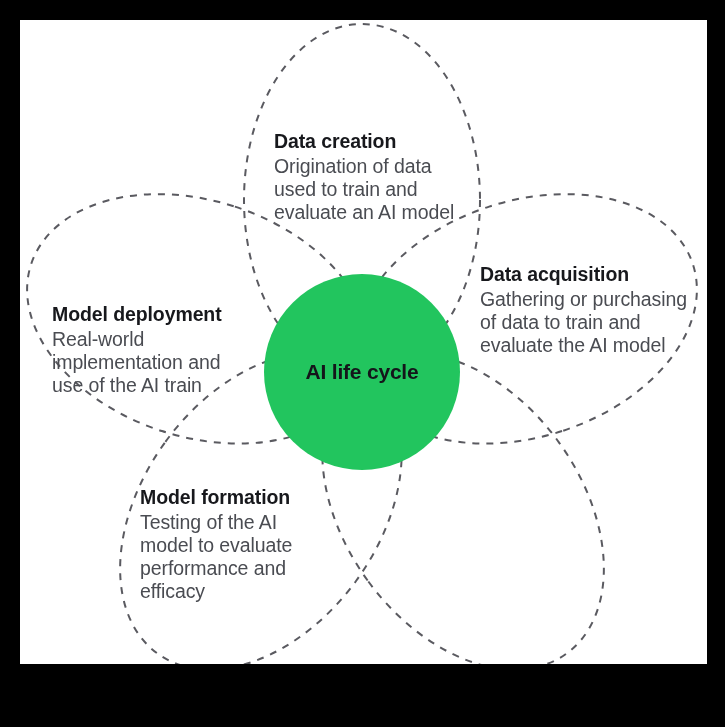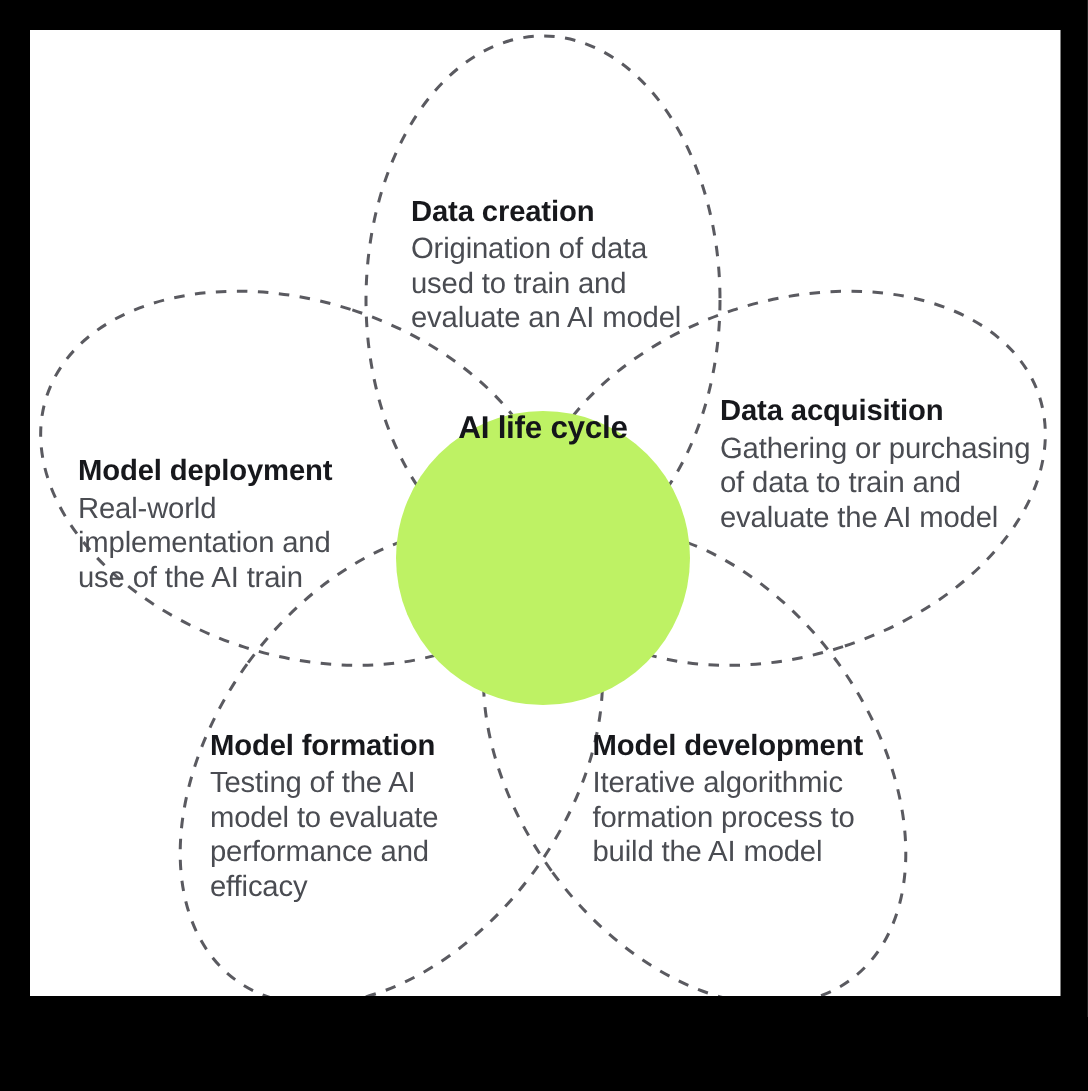--- a/index.html
+++ b/index.html
@@ -42,22 +42,23 @@
     stroke-dasharray: 7 7;
     stroke-linecap: butt;
   }
   #center-circle {
     position: absolute;
     left: 244px;
     top: 254px;
     width: 196px;
     height: 196px;
     border-radius: 50%;
-    background: #bef264;
+    background: #22c55e;
     display: flex;
+    align-items: center;
     justify-content: center;
   }
   #center-label {
     font-size: 21px;
     font-weight: bold;
     color: #14151a;
     letter-spacing: -0.2px;
     text-align: center;
     white-space: nowrap;
   }
@@ -116,26 +117,20 @@
 evaluate an AI model</span>
     </div>
 
     <div class="petal-text" id="label-data-acquisition">
       <span class="petal-title">Data acquisition</span>
       <span class="petal-body">Gathering or purchasing
 of data to train and
 evaluate the AI model</span>
     </div>
 
-    <div class="petal-text" id="label-model-development">
-      <span class="petal-title">Model development</span>
-      <span class="petal-body">Iterative algorithmic
-formation process to
-build the AI model</span>
-    </div>
 
     <div class="petal-text" id="label-model-evaluation">
       <span class="petal-title">Model formation</span>
       <span class="petal-body">Testing of the AI
 model to evaluate
 performance and
 efficacy</span>
     </div>
 
     <div class="petal-text" id="label-model-deployment">

